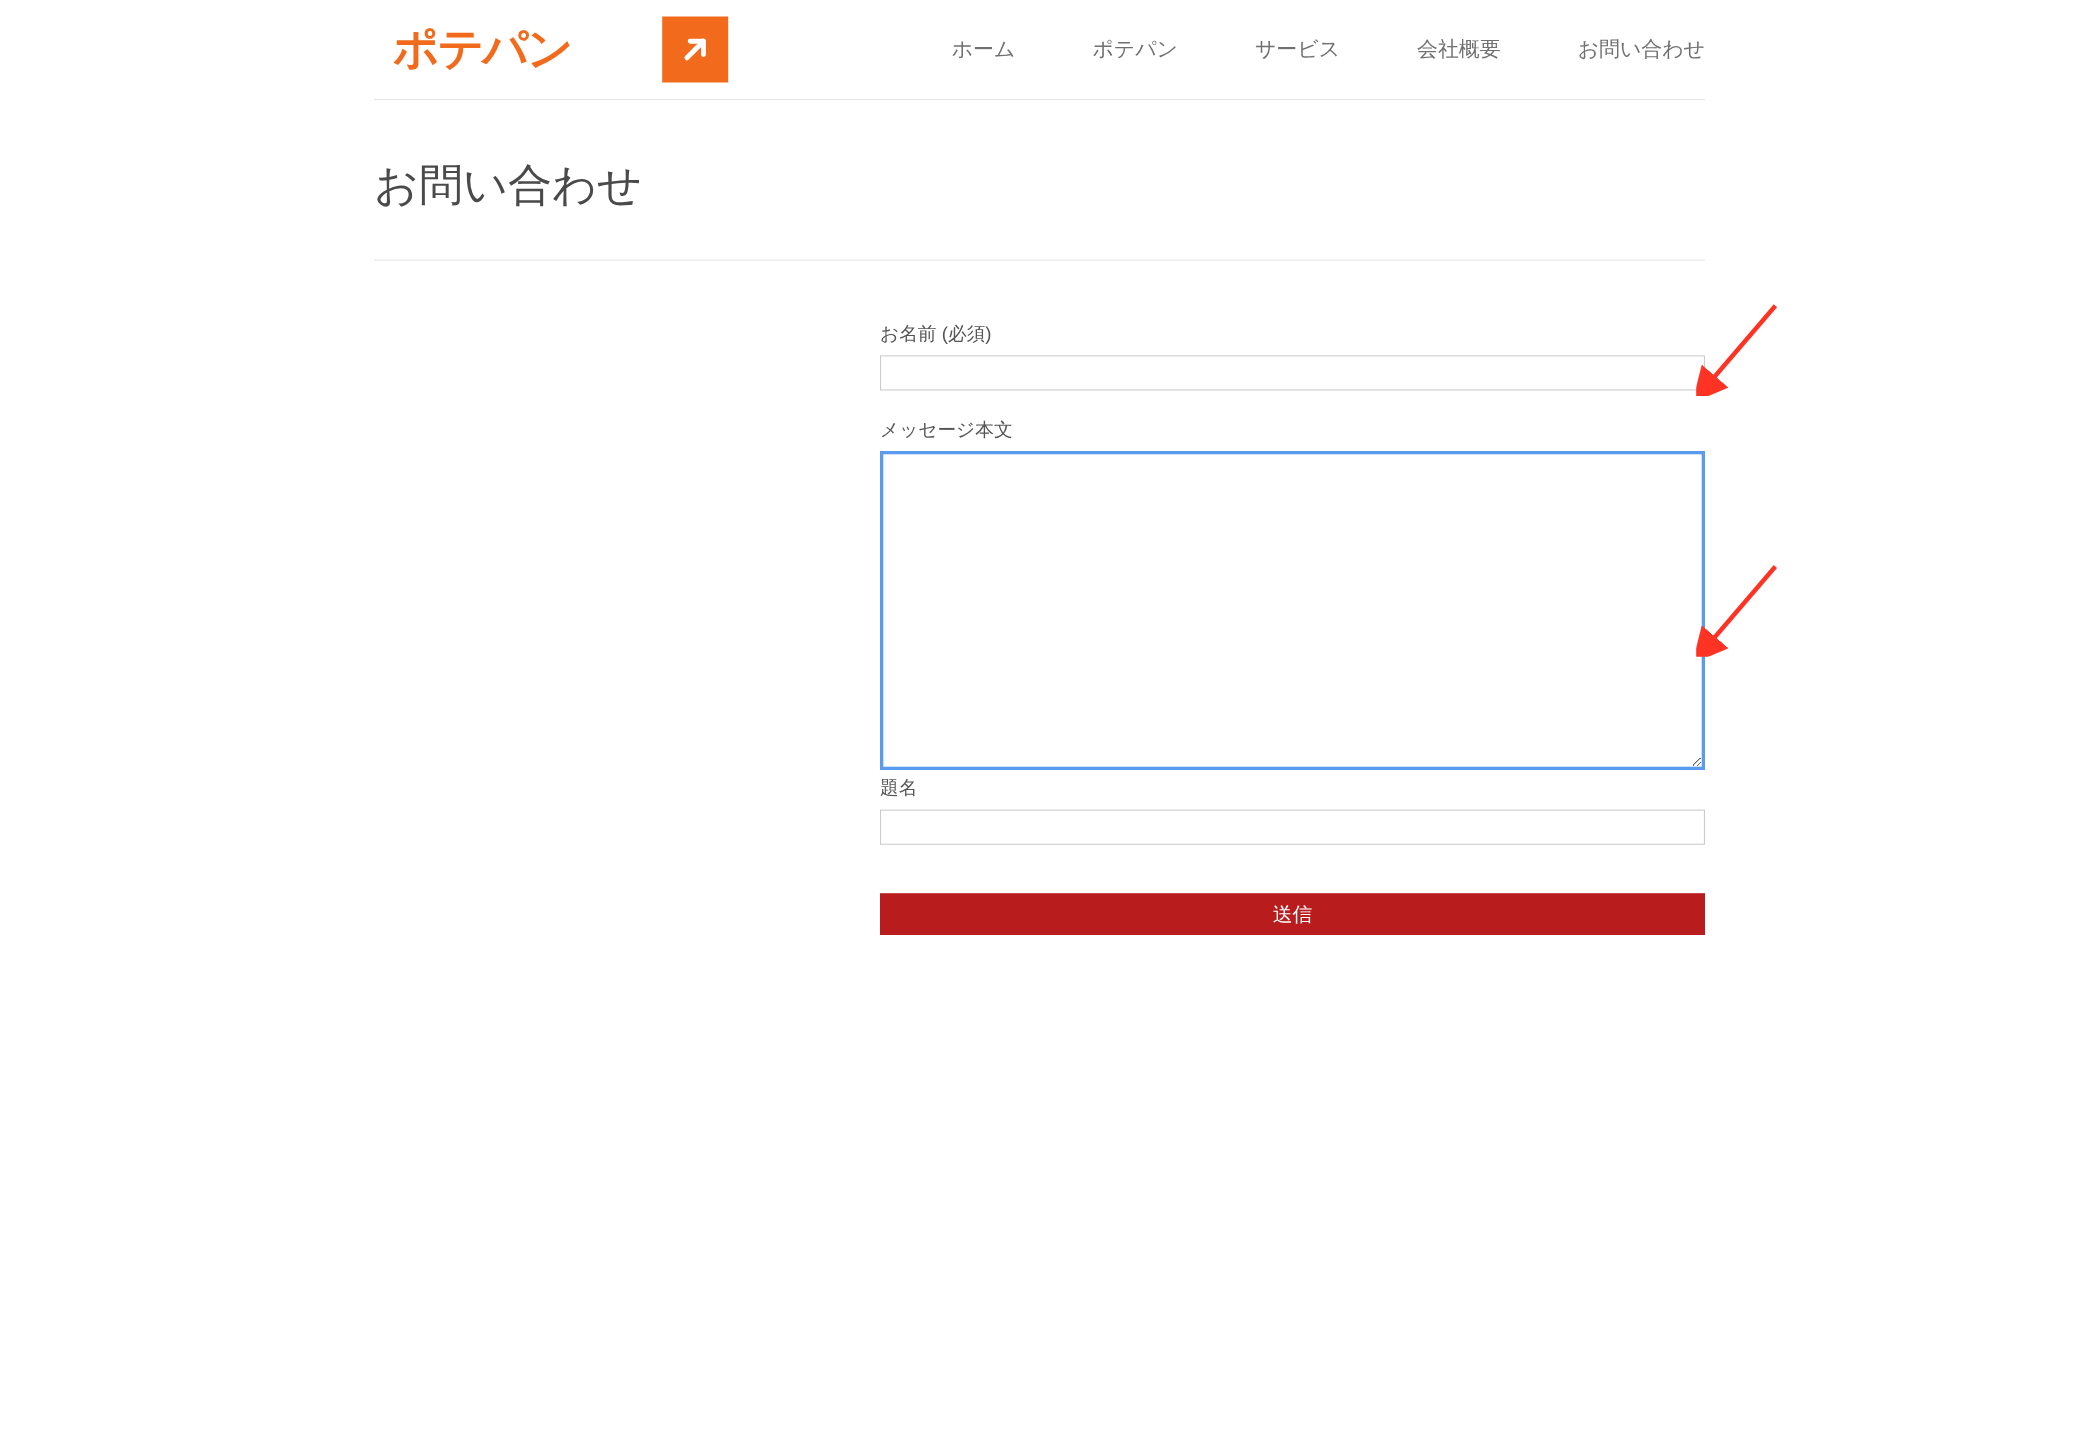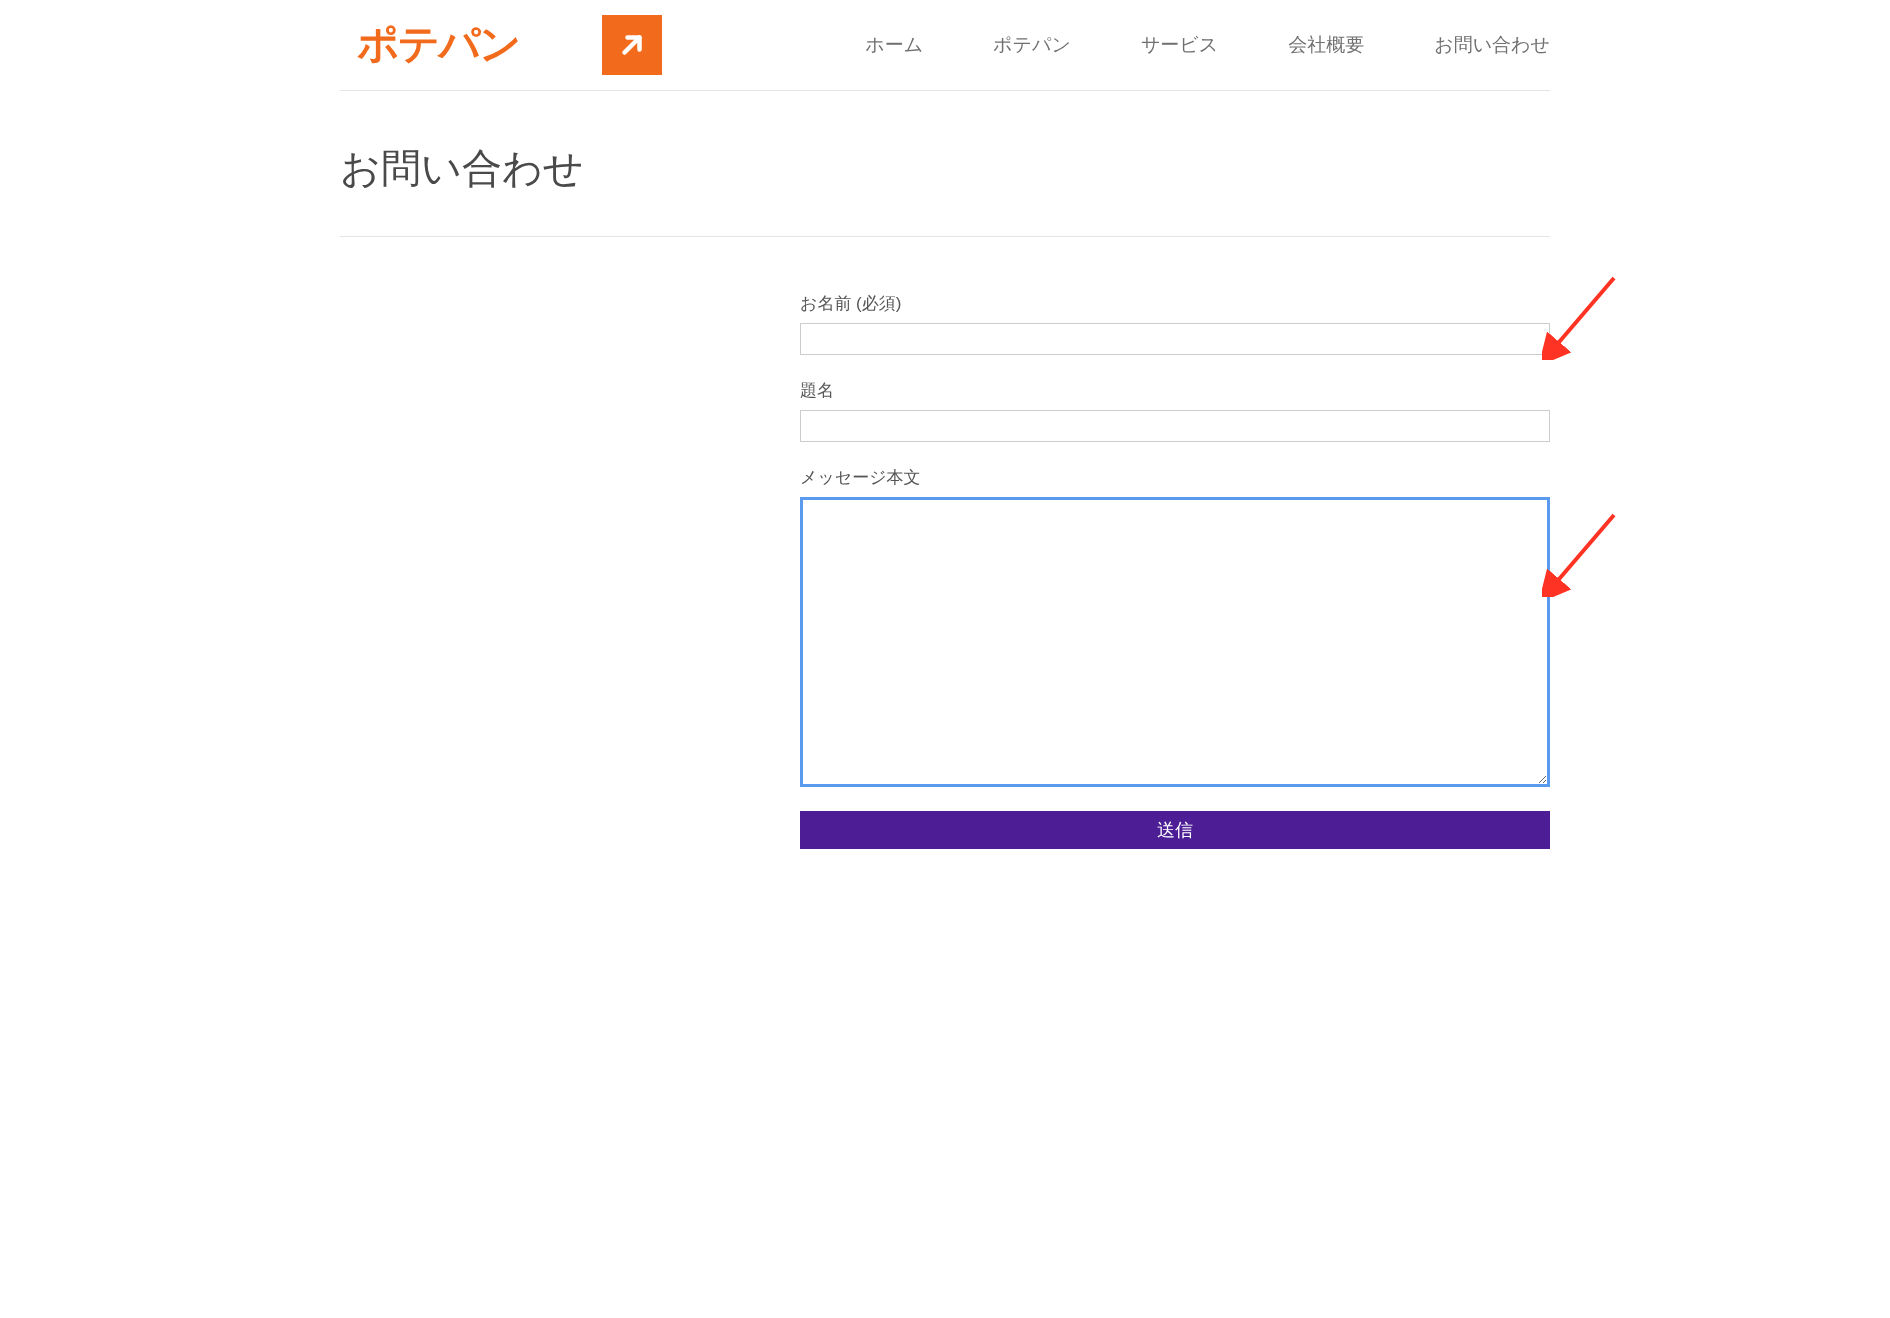--- a/index.html
+++ b/index.html
@@ -96,21 +96,21 @@
       background: #fff;
       padding: 8px;
       font-size: 15px;
       font-family: inherit;
       resize: both;
       outline: none;
     }
     .submit-btn {
       width: 100%;
       height: 38px;
-      background: #4c1d95;
+      background: #b91c1c;
       color: #fff;
       border: none;
       font-size: 18px;
       font-family: inherit;
       cursor: pointer;
       margin-top: 20px;
     }
     .arrow {
       position: absolute;
       pointer-events: none;
@@ -147,27 +147,27 @@
   <div class="title-section">
     <h1 class="page-title">お問い合わせ</h1>
   </div>
 
   <div class="form-wrap">
     <form class="form">
       <div class="field">
         <label class="field-label">お名前 (必須)</label>
         <input type="text" class="text-input" style="">
       </div>
+      <div class="field" style="margin-bottom:0">
+        <label class="field-label">メッセージ本文</label>
+        <textarea class="textarea" style=""></textarea>
+      </div>
       <div class="field">
         <label class="field-label">題名</label>
         <input type="text" class="text-input" style="">
-      </div>
-      <div class="field" style="margin-bottom:0">
-        <label class="field-label">メッセージ本文</label>
-        <textarea class="textarea" style=""></textarea>
       </div>
       <button type="submit" class="submit-btn">送信</button>
 
       <div class="arrow" style="left:742px; top:-22px;">
         <svg width="80" height="90" viewBox="0 0 80 90">
           <defs>
             <marker id="ah1" markerWidth="8" markerHeight="8" refX="2" refY="4" orient="auto">
               <path d="M0,0 L8,4 L0,8 Z" fill="#ff3323"></path>
             </marker>
           </defs>

